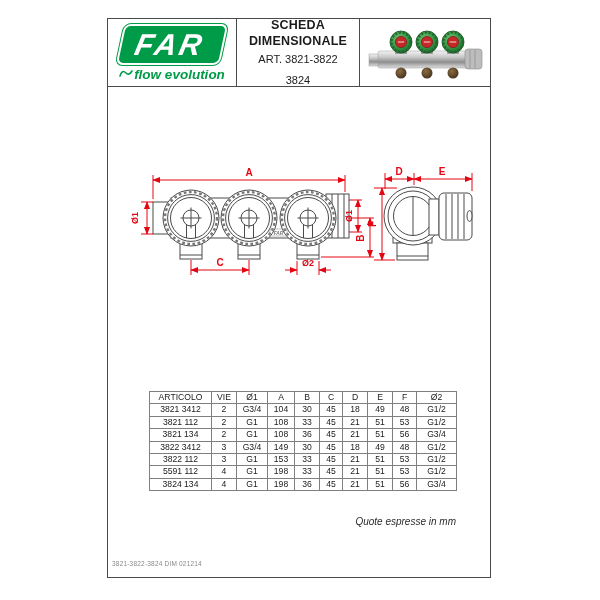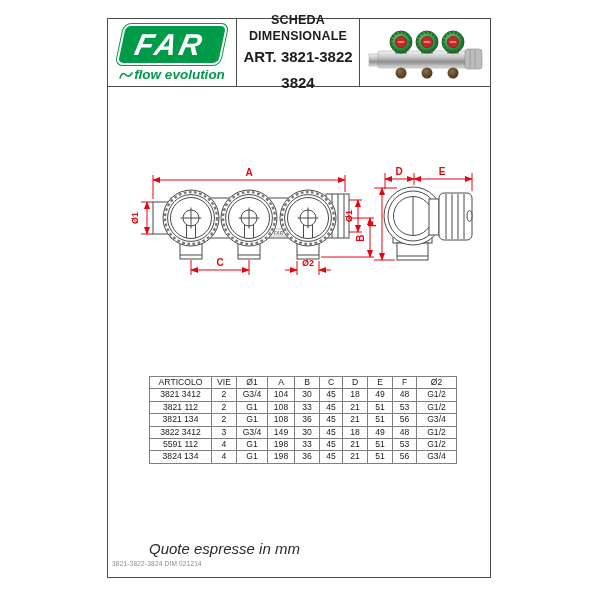--- a/index.html
+++ b/index.html
@@ -6,30 +6,30 @@
   body{width:600px;height:600px;position:relative;font-family:"Liberation Sans",sans-serif;overflow:hidden;}
   .sheet{position:absolute;left:107px;top:18px;width:384px;height:560px;border:1px solid #4a4a4a;background:#fff;box-sizing:border-box;}
   
   .hdr{position:absolute;left:0;top:0;width:100%;height:68px;border-bottom:1px solid #4a4a4a;display:flex;box-sizing:border-box;}
   .hdr-cell{height:100%;box-sizing:border-box;display:flex;flex-direction:column;align-items:center;justify-content:center;}
   .cell-logo{width:129px;border-right:1px solid #4a4a4a;}
   .cell-title{width:123px;border-right:1px solid #4a4a4a;text-align:right;}
   .cell-photo{flex:1;}
   .logo-box{width:100px;height:37px;background:#009b48;border-radius:5px;transform:skewX(-12deg);display:flex;align-items:center;justify-content:center;box-shadow:0 0 0 2px #fff,0 0 0 3px #009b48;margin-top:3px;}
   .logo-box span{color:#fff;font-style:italic;font-weight:bold;font-size:30px;letter-spacing:3px;line-height:1;padding-right:4px;}
-  .tagline{display:flex;align-items:center;gap:1px;margin-top:4px;color:#009b48;font-style:italic;font-weight:bold;font-size:13.5px;}
+  .tagline{display:flex;align-items:flex-start;gap:1px;margin-top:4px;color:#009b48;font-style:italic;font-weight:bold;font-size:13.5px;}
   .title-main{font-weight:bold;font-size:12.5px;color:#1c1c1c;line-height:1.3;letter-spacing:.2px;}
-  .title-art{font-weight:bold;font-size:15px;color:#1c1c1c;line-height:1.25;margin-top:3px;}
+  .title-art{font-weight:normal;font-size:11px;color:#1c1c1c;line-height:1.25;margin-top:3px;}
   
   .draw-svg{position:absolute;left:0;top:68px;width:382px;height:220px;}
   
-  .tbl-wrap{position:absolute;left:41px;top:357px;width:307px;}
+  .tbl-wrap{position:absolute;left:41px;top:372px;width:307px;}
   table{border-collapse:collapse;width:307px;table-layout:fixed;}
   th,td{border:1px solid #7f7f7f;font-size:8.6px;font-weight:normal;color:#1a1a1a;text-align:center;padding:0;height:11.4px;line-height:11.4px;white-space:nowrap;overflow:hidden;}
-  .note{position:absolute;left:41px;top:497px;width:307px;text-align:left;font-style:italic;font-size:15px;color:#2a2a2a;margin-top:24px;}
+  .note{position:absolute;left:41px;top:497px;width:307px;text-align:right;font-style:italic;font-size:10px;color:#2a2a2a;}
   .footer-code{position:absolute;left:4px;top:541px;font-size:6.5px;color:#8a8a8a;letter-spacing:.2px;}
 </style>
 </head>
 <body>
 
 <div class="sheet">
 
   <div class="hdr">
     <div class="hdr-cell cell-logo">
       <div class="logo-box">
@@ -310,20 +310,32 @@
             <td>G3/4</td>
             <td>149</td>
             <td>30</td>
             <td>45</td>
             <td>18</td>
             <td>49</td>
             <td>48</td>
             <td>G1/2</td>
           </tr>
           <tr>
+            <td>3822 112</td>
+            <td>3</td>
+            <td>G1</td>
+            <td>153</td>
+            <td>33</td>
+            <td>45</td>
+            <td>21</td>
+            <td>51</td>
+            <td>53</td>
+            <td>G1/2</td>
+          </tr>
+          <tr>
             <td>5591 112</td>
             <td>4</td>
             <td>G1</td>
             <td>198</td>
             <td>33</td>
             <td>45</td>
             <td>21</td>
             <td>51</td>
             <td>53</td>
             <td>G1/2</td>

